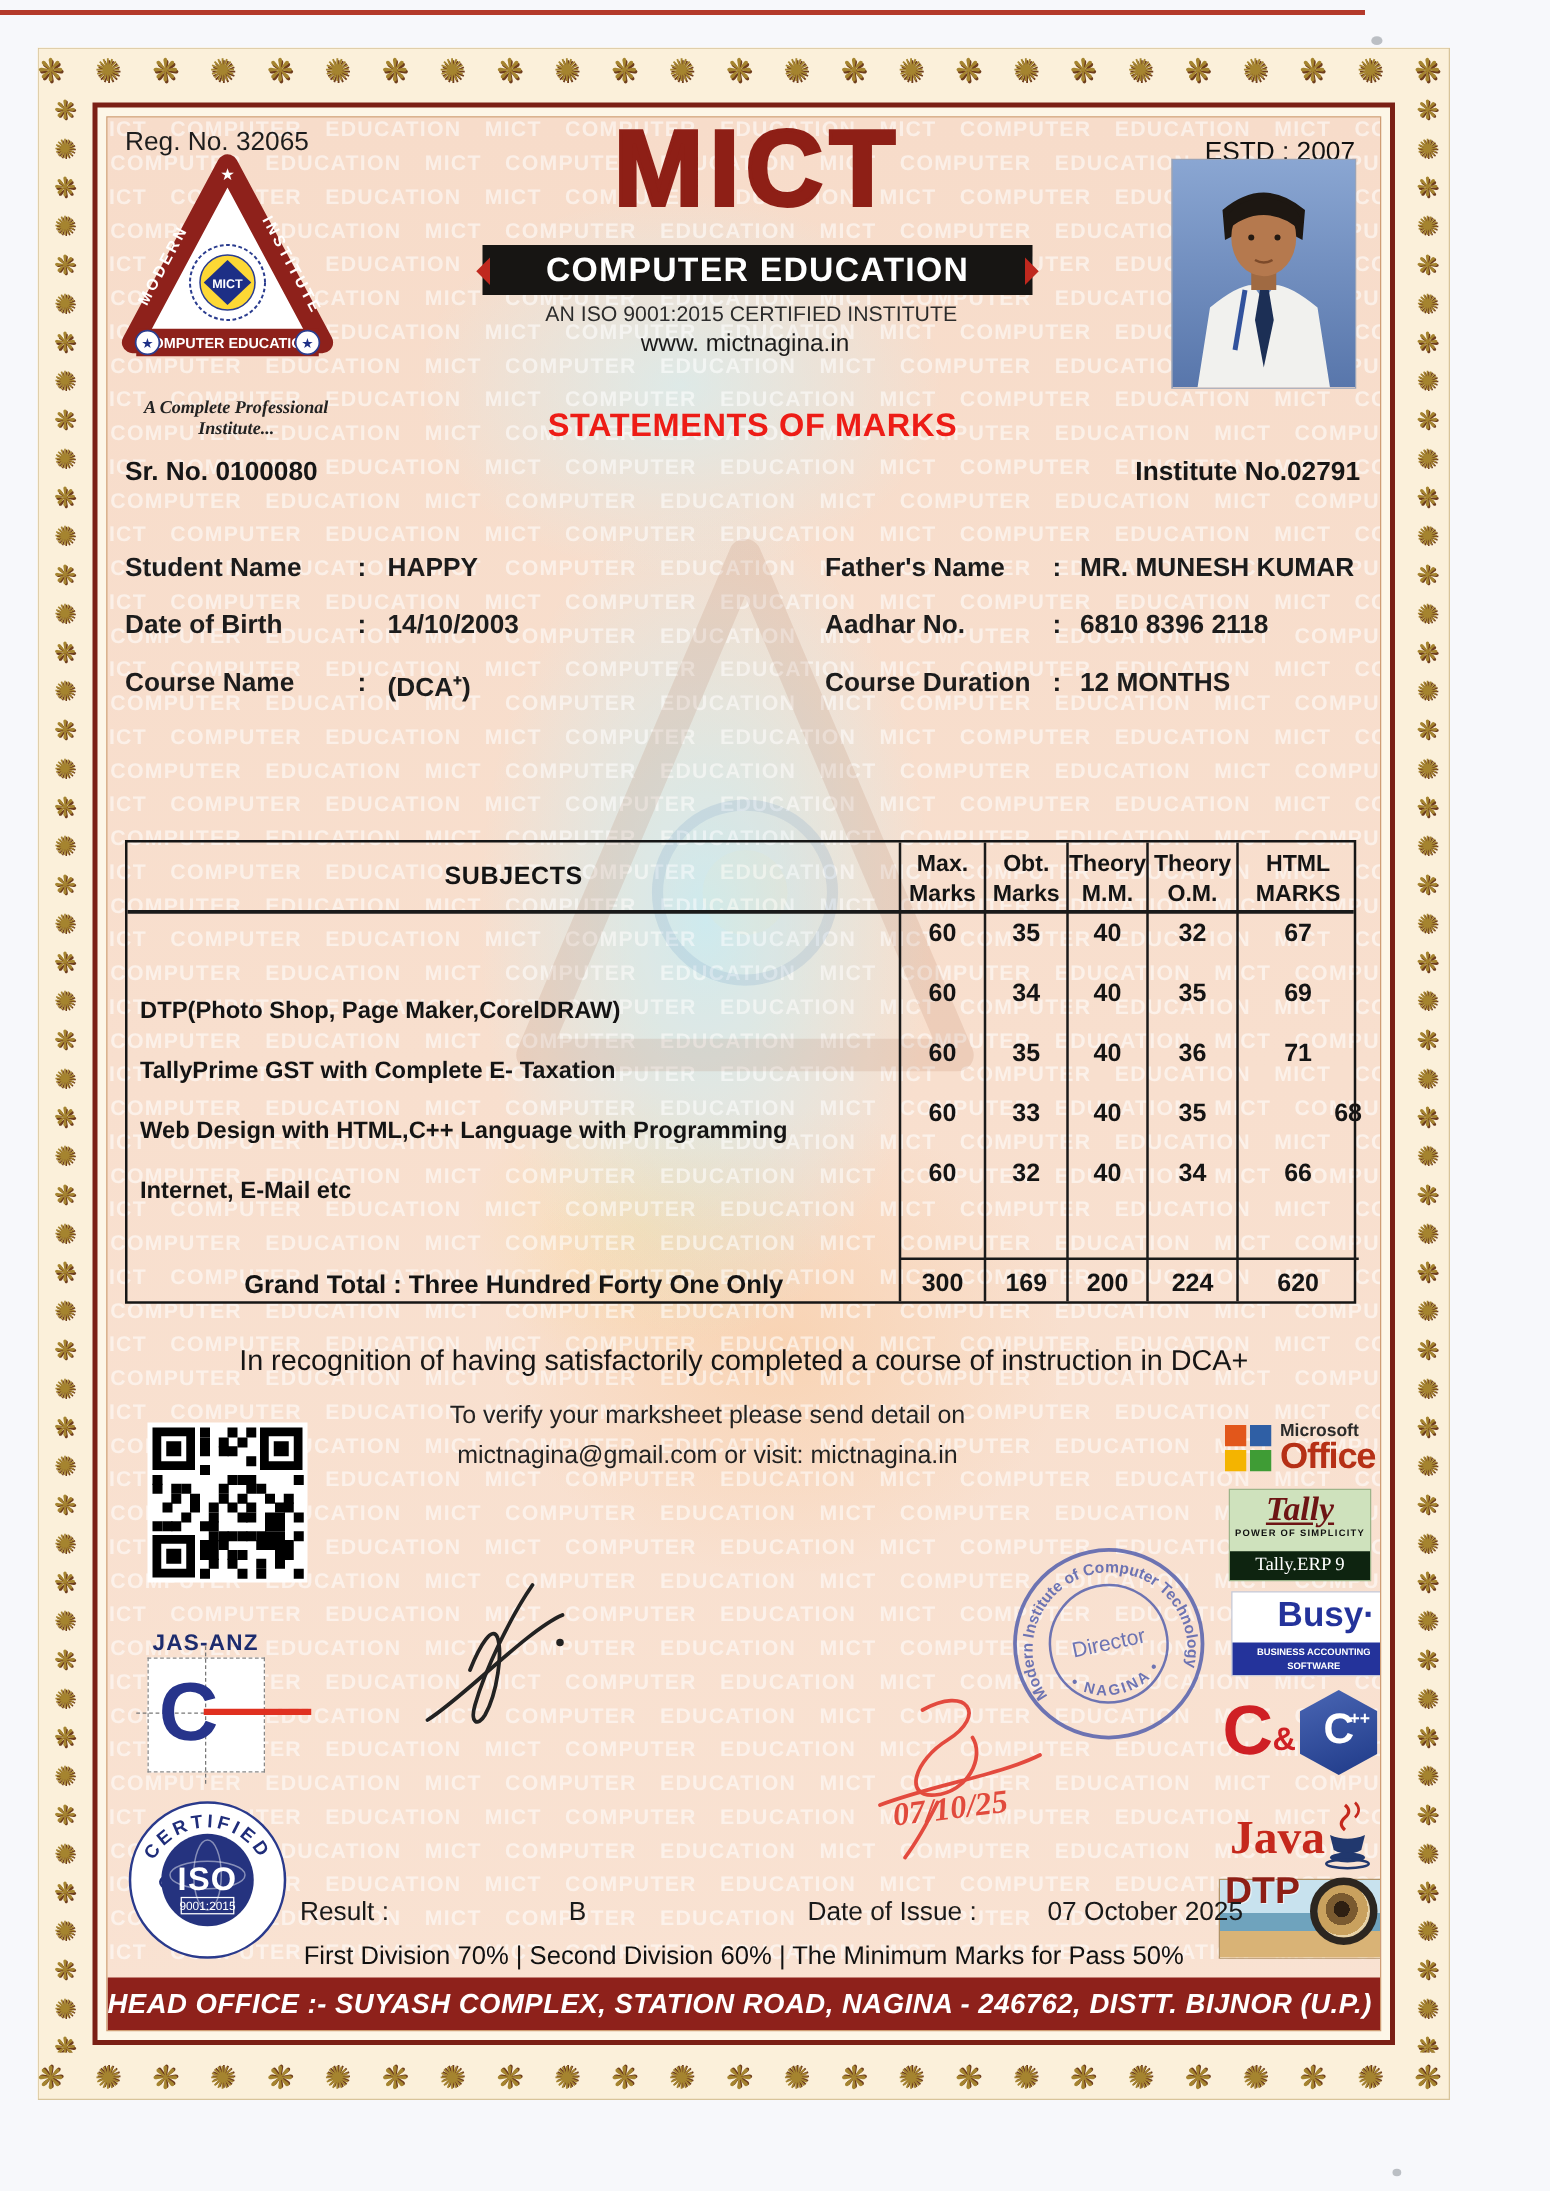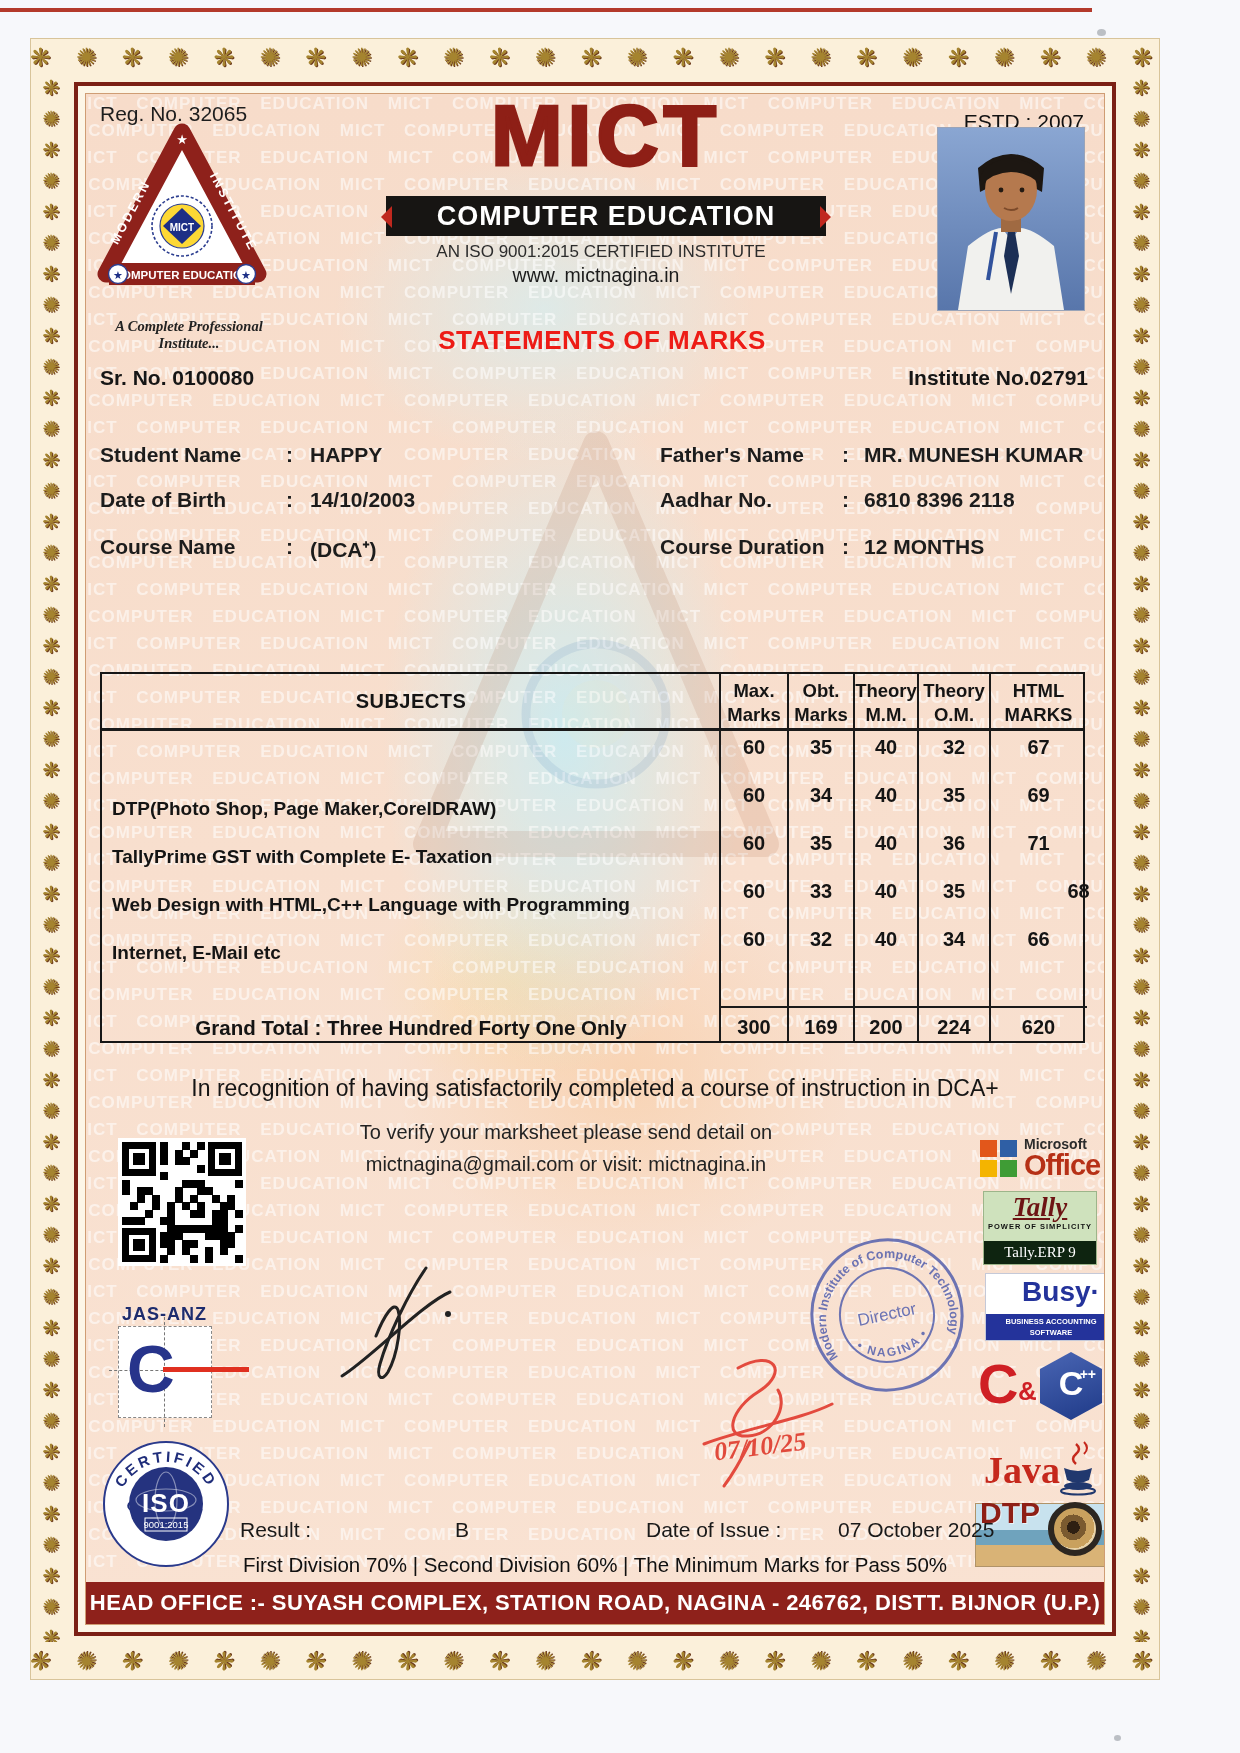--- a/index.html
+++ b/index.html
@@ -114,21 +114,21 @@
   #sig-red{left:590px;top:1252px;z-index:3;}
   #sig-date{left:628px;top:1338px;font-family:"Liberation Serif",serif;font-style:italic;font-size:26px;font-weight:bold;color:#e14a3c;transform:rotate(-7deg);z-index:3;}
 
   
   .issue{position:absolute;font-size:21px;color:#191919;white-space:nowrap;z-index:2;}
   #result-label{left:154px;top:1424px;}
   #result-value{left:369px;top:1424px;}
   #date-label{left:560px;top:1424px;}
   #date-value{left:752px;top:1424px;}
   #divisions{left:0;top:1459px;width:100%;text-align:center;font-size:20.5px;color:#101010;}
-  #footer-bar{left:0;top:1488px;width:100%;height:42px;background:#8e211b;color:#fff;text-align:center;font-weight:bold;font-size:22px;line-height:42px;letter-spacing:.4px;z-index:2;}
+  #footer-bar{left:0;top:1488px;width:100%;height:42px;background:#8e211b;color:#fff;font-weight:bold;font-size:22px;line-height:42px;letter-spacing:.4px;z-index:2;font-style:italic;}
 </style>
 </head>
 <body>
 
 <div class="abs" id="top-red-line"></div>
 <div class="abs speck" id="speck-1"></div>
 <div class="abs speck" id="speck-2"></div>
 
 <div class="abs" id="cert">
   <div class="orn" id="orn-top">❋ ✺ ❋ ✺ ❋ ✺ ❋ ✺ ❋ ✺ ❋ ✺ ❋ ✺ ❋ ✺ ❋ ✺ ❋ ✺ ❋ ✺ ❋ ✺ ❋ ✺ ❋ ✺ ❋ ✺ ❋ ✺ ❋ ✺ ❋ ✺ ❋ ✺ ❋ ✺ ❋ ✺ ❋ ✺ ❋ ✺ ❋ ✺ ❋ ✺ ❋ ✺ ❋ ✺ ❋ ✺ ❋ ✺ ❋ ✺ ❋ ✺ ❋ ✺ ❋ ✺ ❋ ✺ ❋ ✺ ❋ ✺ ❋ ✺ ❋ ✺ ❋ ✺ ❋ ✺ </div>

